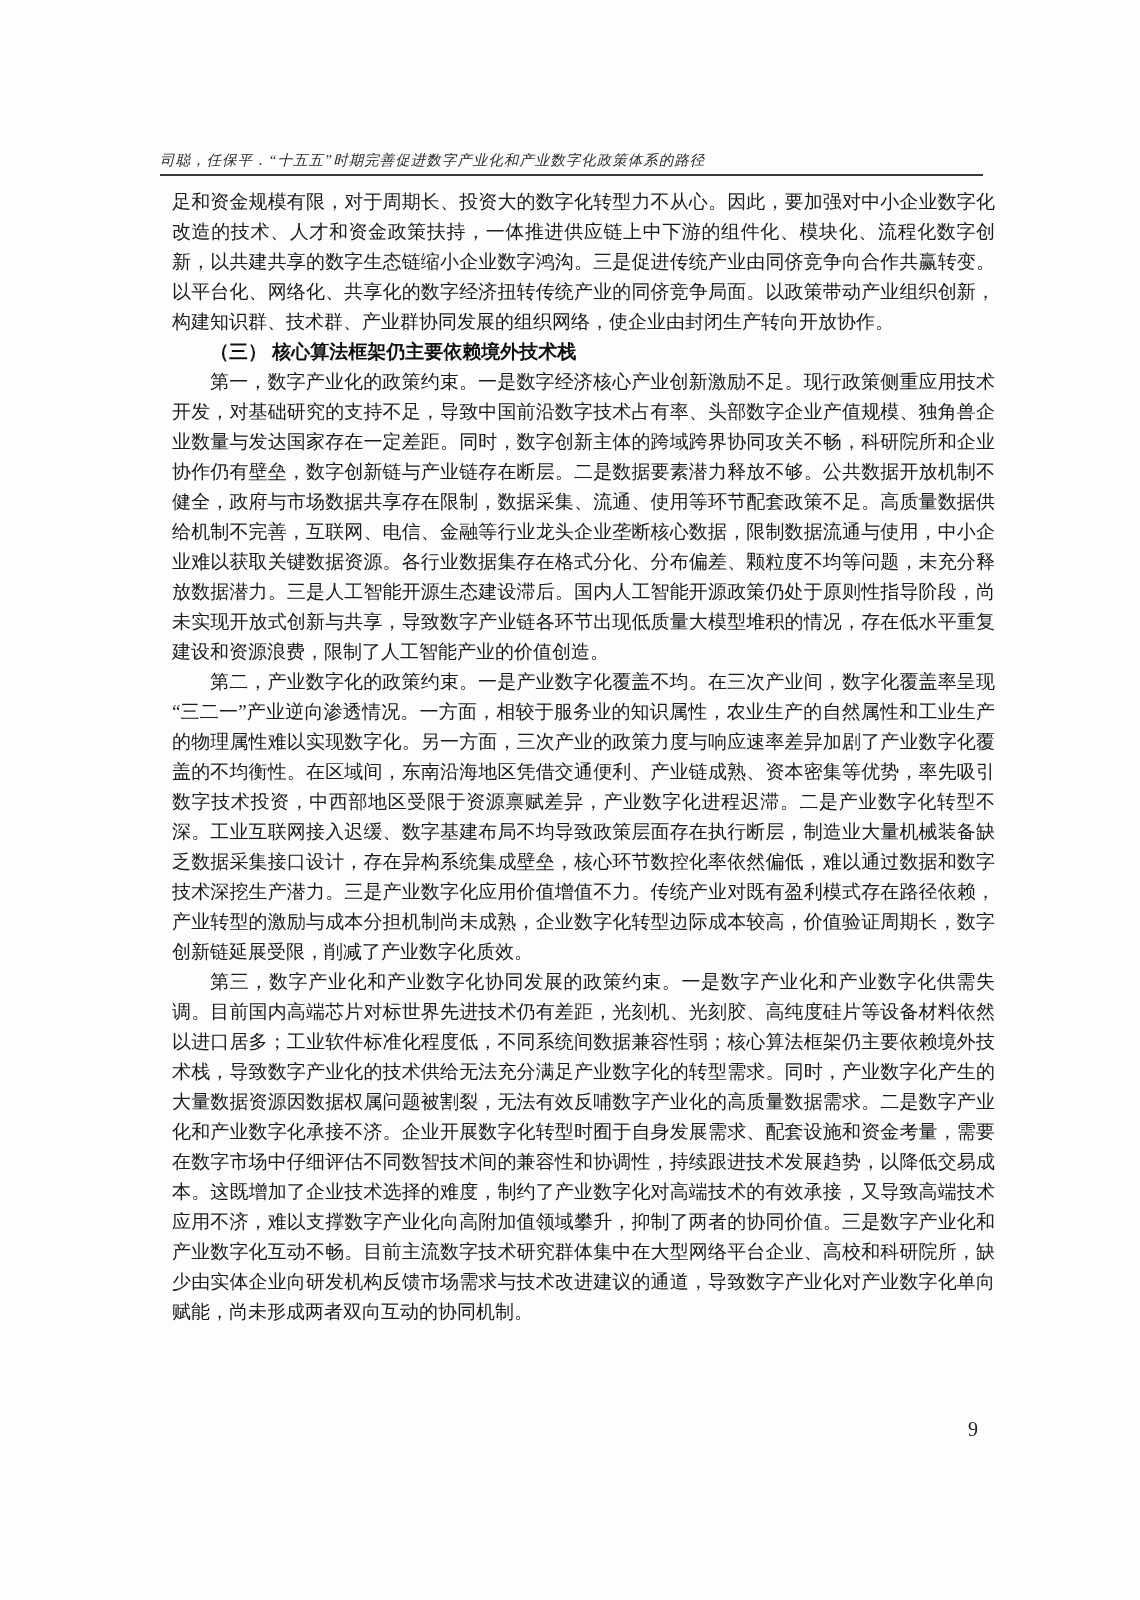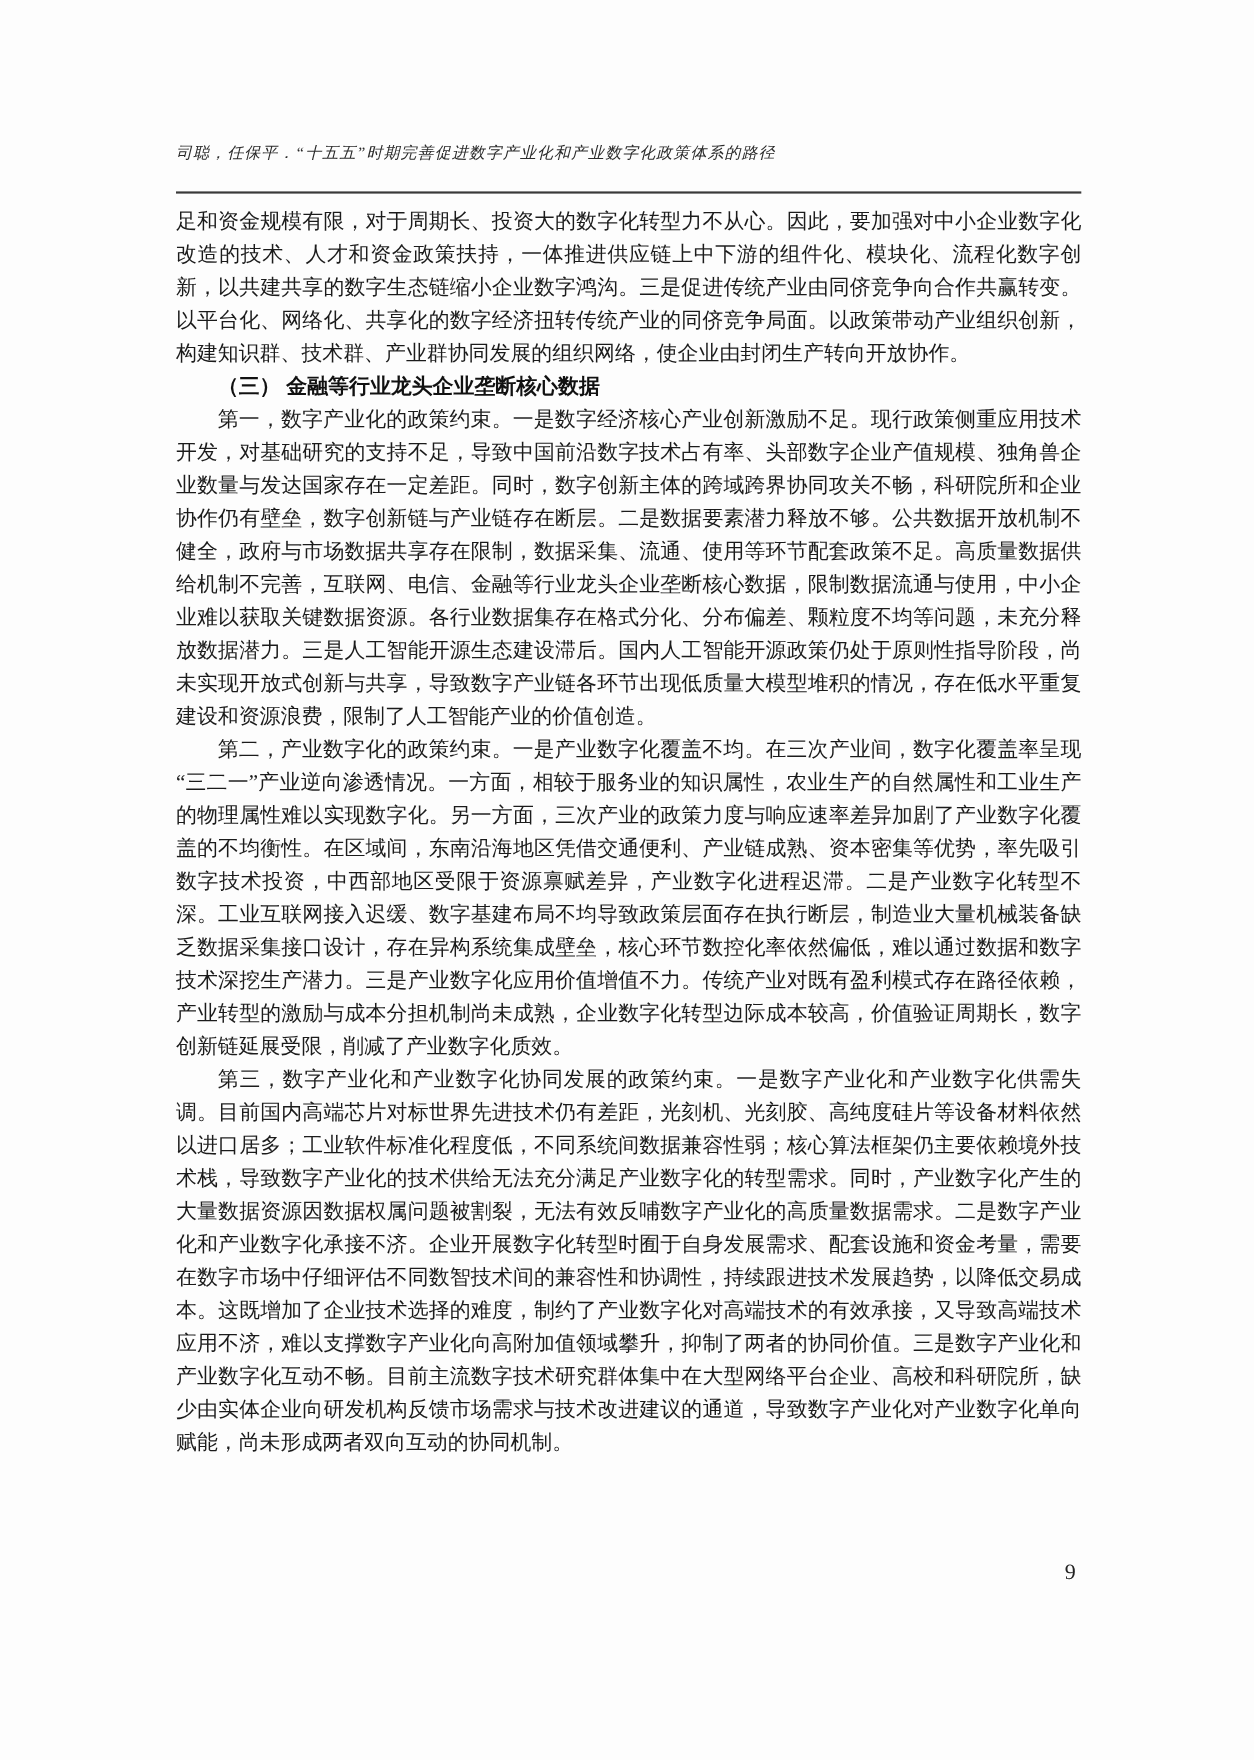--- a/index.html
+++ b/index.html
@@ -13,40 +13,40 @@
     height: 1600px;
     margin: 0 auto;
     background: #fdfdfd;
     overflow: hidden;
     font-family: "Liberation Serif", "DejaVu Serif", serif;
     color: #1b1b1b;
   }
   .running-title {
     position: absolute;
     left: 160px;
-    top: 130px;
+    top: 151px;
     width: 823px;
     font-family: "Liberation Serif", "DejaVu Serif", serif;
     font-style: italic;
     font-size: 14.5px;
     letter-spacing: 1px;
     color: #2a2a2a;
     white-space: nowrap;
   }
   .header-rule {
     position: absolute;
     left: 160px;
     top: 174px;
     width: 823px;
     height: 1.5px;
     background: #3a3a3a;
   }
   .article-body {
     position: absolute;
-    left: 160px;
+    left: 172px;
     top: 187px;
     width: 823px;
     font-size: 19px;
     line-height: 30px;
     text-align: justify;
     text-justify: inter-ideograph;
     color: #1b1b1b;
   }
   .article-body p {
     margin: 0;
@@ -79,21 +79,21 @@
 <body>
 
 <div class="page">
 
   <div class="running-title">司聪，任保平．“十五五”时期完善促进数字产业化和产业数字化政策体系的路径</div>
 
   <div class="header-rule"></div>
 
   <div class="article-body">
     <p class="no-indent">足和资金规模有限，对于周期长、投资大的数字化转型力不从心。因此，要加强对中小企业数字化改造的技术、人才和资金政策扶持，一体推进供应链上中下游的组件化、模块化、流程化数字创新，以共建共享的数字生态链缩小企业数字鸿沟。三是促进传统产业由同侪竞争向合作共赢转变。以平台化、网络化、共享化的数字经济扭转传统产业的同侪竞争局面。以政策带动产业组织创新，构建知识群、技术群、产业群协同发展的组织网络，使企业由封闭生产转向开放协作。</p>
-    <h3 class="section-heading">（三） 金融等行业龙头企业垄断核心数据</h3>
+    <h3 class="section-heading">（三） 核心算法框架仍主要依赖境外技术栈</h3>
     <p>第一，数字产业化的政策约束。一是数字经济核心产业创新激励不足。现行政策侧重应用技术开发，对基础研究的支持不足，导致中国前沿数字技术占有率、头部数字企业产值规模、独角兽企业数量与发达国家存在一定差距。同时，数字创新主体的跨域跨界协同攻关不畅，科研院所和企业协作仍有壁垒，数字创新链与产业链存在断层。二是数据要素潜力释放不够。公共数据开放机制不健全，政府与市场数据共享存在限制，数据采集、流通、使用等环节配套政策不足。高质量数据供给机制不完善，互联网、电信、金融等行业龙头企业垄断核心数据，限制数据流通与使用，中小企业难以获取关键数据资源。各行业数据集存在格式分化、分布偏差、颗粒度不均等问题，未充分释放数据潜力。三是人工智能开源生态建设滞后。国内人工智能开源政策仍处于原则性指导阶段，尚未实现开放式创新与共享，导致数字产业链各环节出现低质量大模型堆积的情况，存在低水平重复建设和资源浪费，限制了人工智能产业的价值创造。</p>
     <p>第二，产业数字化的政策约束。一是产业数字化覆盖不均。在三次产业间，数字化覆盖率呈现“三二一”产业逆向渗透情况。一方面，相较于服务业的知识属性，农业生产的自然属性和工业生产的物理属性难以实现数字化。另一方面，三次产业的政策力度与响应速率差异加剧了产业数字化覆盖的不均衡性。在区域间，东南沿海地区凭借交通便利、产业链成熟、资本密集等优势，率先吸引数字技术投资，中西部地区受限于资源禀赋差异，产业数字化进程迟滞。二是产业数字化转型不深。工业互联网接入迟缓、数字基建布局不均导致政策层面存在执行断层，制造业大量机械装备缺乏数据采集接口设计，存在异构系统集成壁垒，核心环节数控化率依然偏低，难以通过数据和数字技术深挖生产潜力。三是产业数字化应用价值增值不力。传统产业对既有盈利模式存在路径依赖，产业转型的激励与成本分担机制尚未成熟，企业数字化转型边际成本较高，价值验证周期长，数字创新链延展受限，削减了产业数字化质效。</p>
     <p>第三，数字产业化和产业数字化协同发展的政策约束。一是数字产业化和产业数字化供需失调。目前国内高端芯片对标世界先进技术仍有差距，光刻机、光刻胶、高纯度硅片等设备材料依然以进口居多；工业软件标准化程度低，不同系统间数据兼容性弱；核心算法框架仍主要依赖境外技术栈，导致数字产业化的技术供给无法充分满足产业数字化的转型需求。同时，产业数字化产生的大量数据资源因数据权属问题被割裂，无法有效反哺数字产业化的高质量数据需求。二是数字产业化和产业数字化承接不济。企业开展数字化转型时囿于自身发展需求、配套设施和资金考量，需要在数字市场中仔细评估不同数智技术间的兼容性和协调性，持续跟进技术发展趋势，以降低交易成本。这既增加了企业技术选择的难度，制约了产业数字化对高端技术的有效承接，又导致高端技术应用不济，难以支撑数字产业化向高附加值领域攀升，抑制了两者的协同价值。三是数字产业化和产业数字化互动不畅。目前主流数字技术研究群体集中在大型网络平台企业、高校和科研院所，缺少由实体企业向研发机构反馈市场需求与技术改进建议的通道，导致数字产业化对产业数字化单向赋能，尚未形成两者双向互动的协同机制。</p>
   </div>
 
   <div class="page-number">9</div>
 
 </div>
 
 </body></html>

